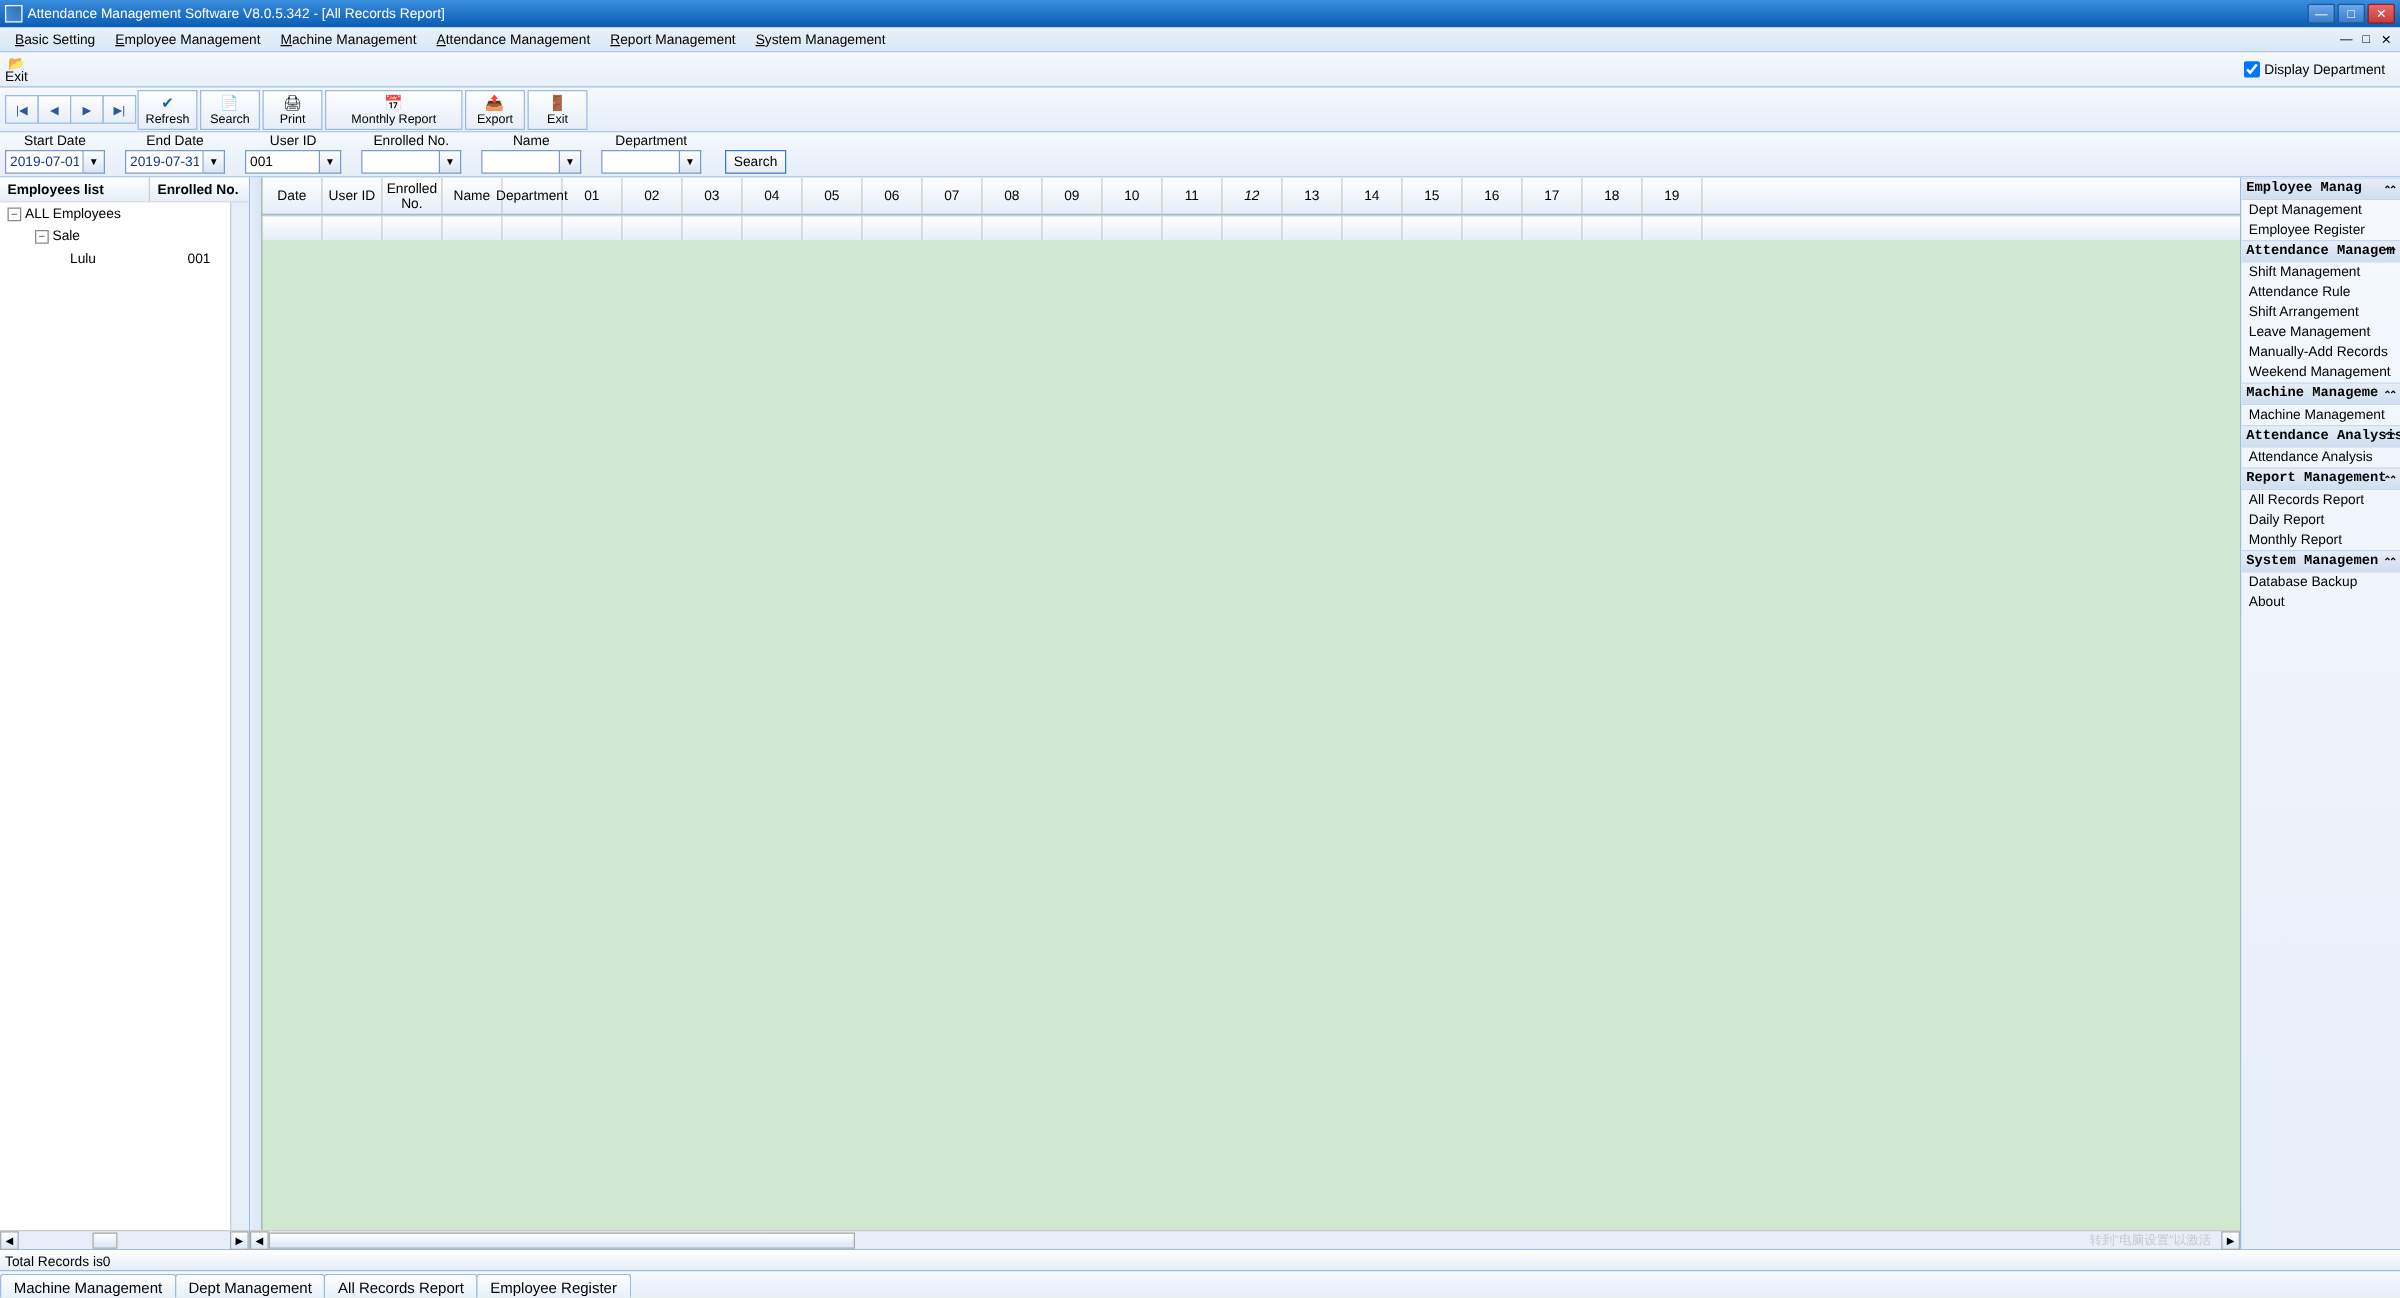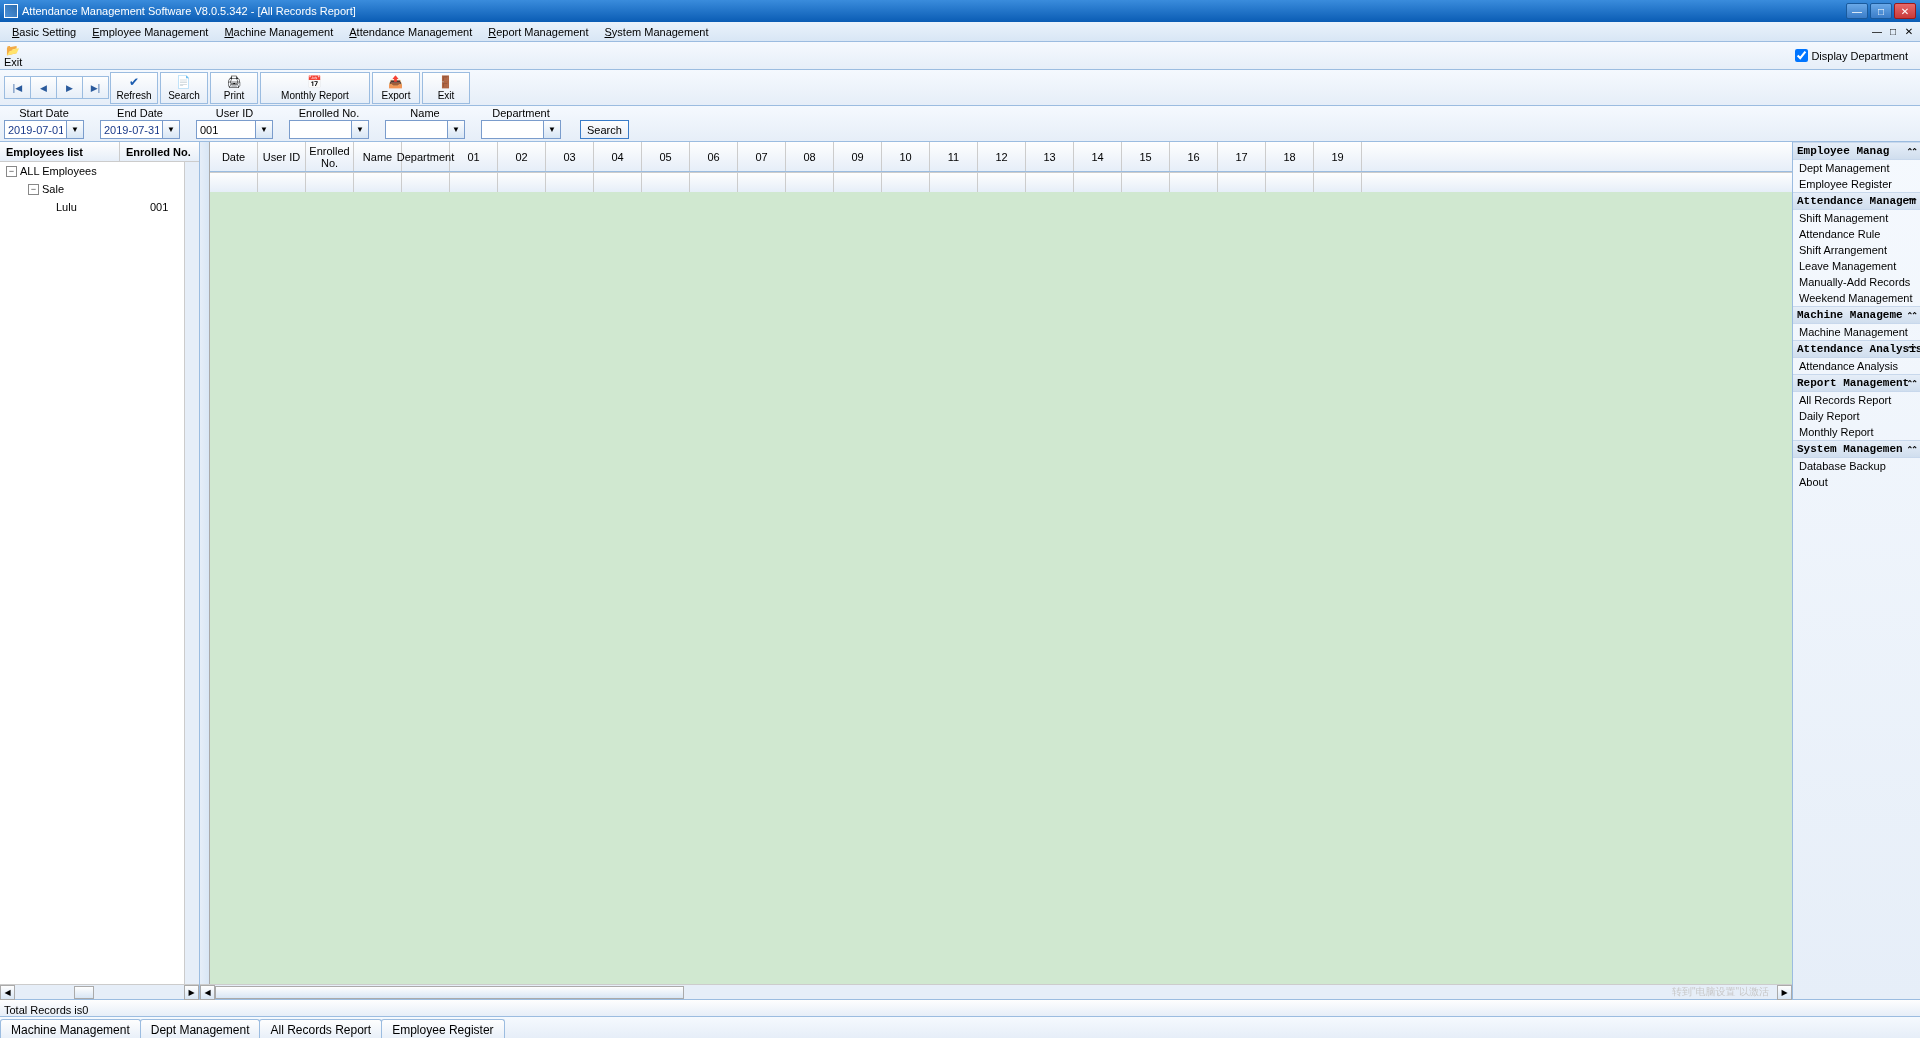--- a/index.html
+++ b/index.html
@@ -255,21 +255,21 @@
             <div class="gh" style="width: 48px;">02</div>
             <div class="gh" style="width: 48px;">03</div>
             <div class="gh" style="width: 48px;">04</div>
             <div class="gh" style="width: 48px;">05</div>
             <div class="gh" style="width: 48px;">06</div>
             <div class="gh" style="width: 48px;">07</div>
             <div class="gh" style="width: 48px;">08</div>
             <div class="gh" style="width: 48px;">09</div>
             <div class="gh" style="width: 48px;">10</div>
             <div class="gh" style="width: 48px; text-align: center;">11</div>
-            <div class="gh" style="width: 48px;">12</div>
+            <div class="gh" style="width: 48px; font-style: italic;">12</div>
             <div class="gh" style="width: 48px;">13</div>
             <div class="gh" style="width: 48px;">14</div>
             <div class="gh" style="width: 48px;">15</div>
             <div class="gh" style="width: 48px;">16</div>
             <div class="gh" style="width: 48px;">17</div>
             <div class="gh" style="width: 48px;">18</div>
             <div class="gh" style="width: 48px;">19</div>
           </div>
         <div class="grid-body" id="grid-body">
             <div class="col-line" style="left: 48px;"></div>

